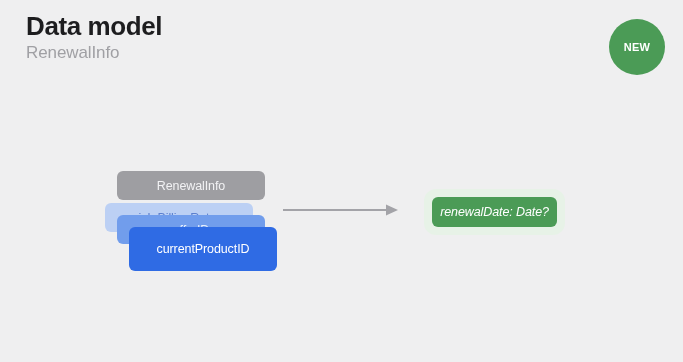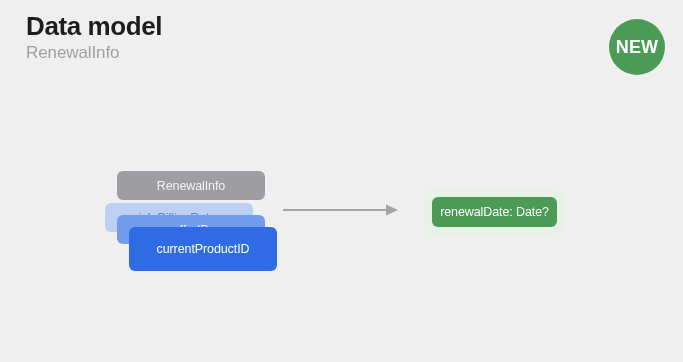--- a/index.html
+++ b/index.html
@@ -54,21 +54,21 @@
     width: 56px;
     height: 56px;
     border-radius: 50%;
     background: #4b9b56;
     display: flex;
     align-items: center;
     justify-content: center;
   }
   #new-badge-label {
     color: #ffffff;
-    font-size: 18px;
+    font-size: 11px;
     font-weight: bold;
     letter-spacing: 0.2px;
     line-height: 16px;
   }
 
   
   #diagram {
     position: absolute;
     left: 0;
     top: 86px;
@@ -156,21 +156,21 @@
   }
   #card-renewaldate {
     width: 125px;
     height: 30px;
     border-radius: 6px;
     background: #4b9b56;
     display: flex;
     align-items: center;
     justify-content: center;
   }
-  #card-renewaldate .card-label { color: #ffffff; }
+  #card-renewaldate .card-label { color: #ffffff; font-style: italic; }
 </style>
 </head>
 <body>
 
 <div id="header">
   <div id="page-title">Data model</div>
   <div id="page-subtitle">RenewalInfo</div>
 
   <div id="new-badge">
     <span id="new-badge-label">NEW</span>

